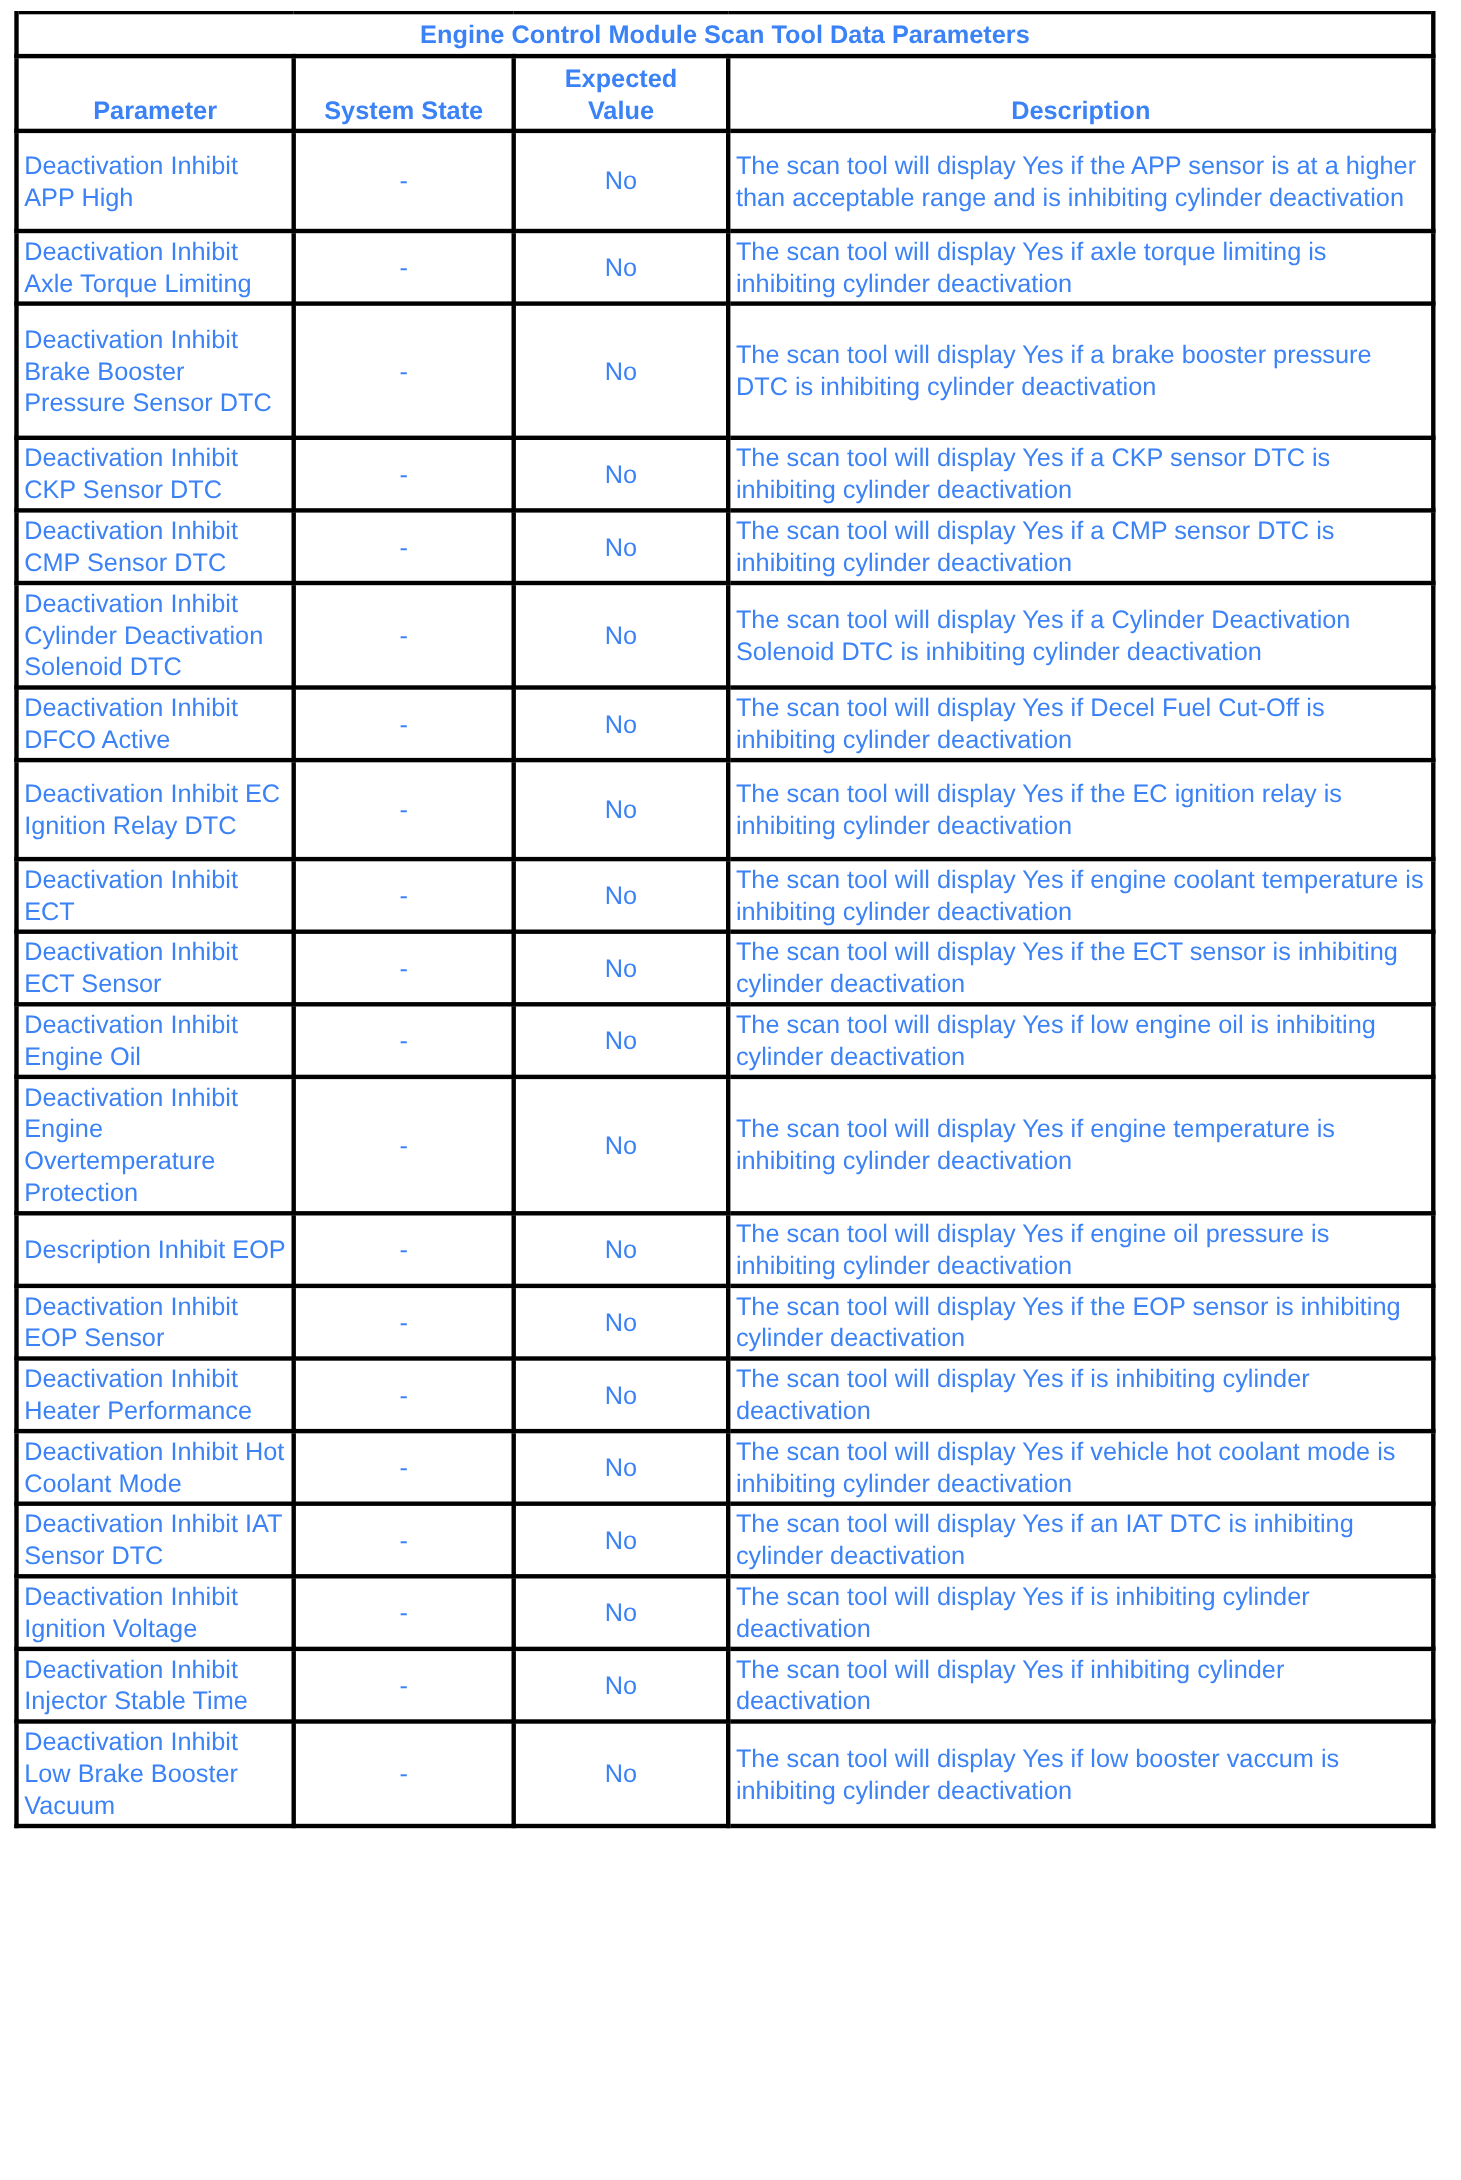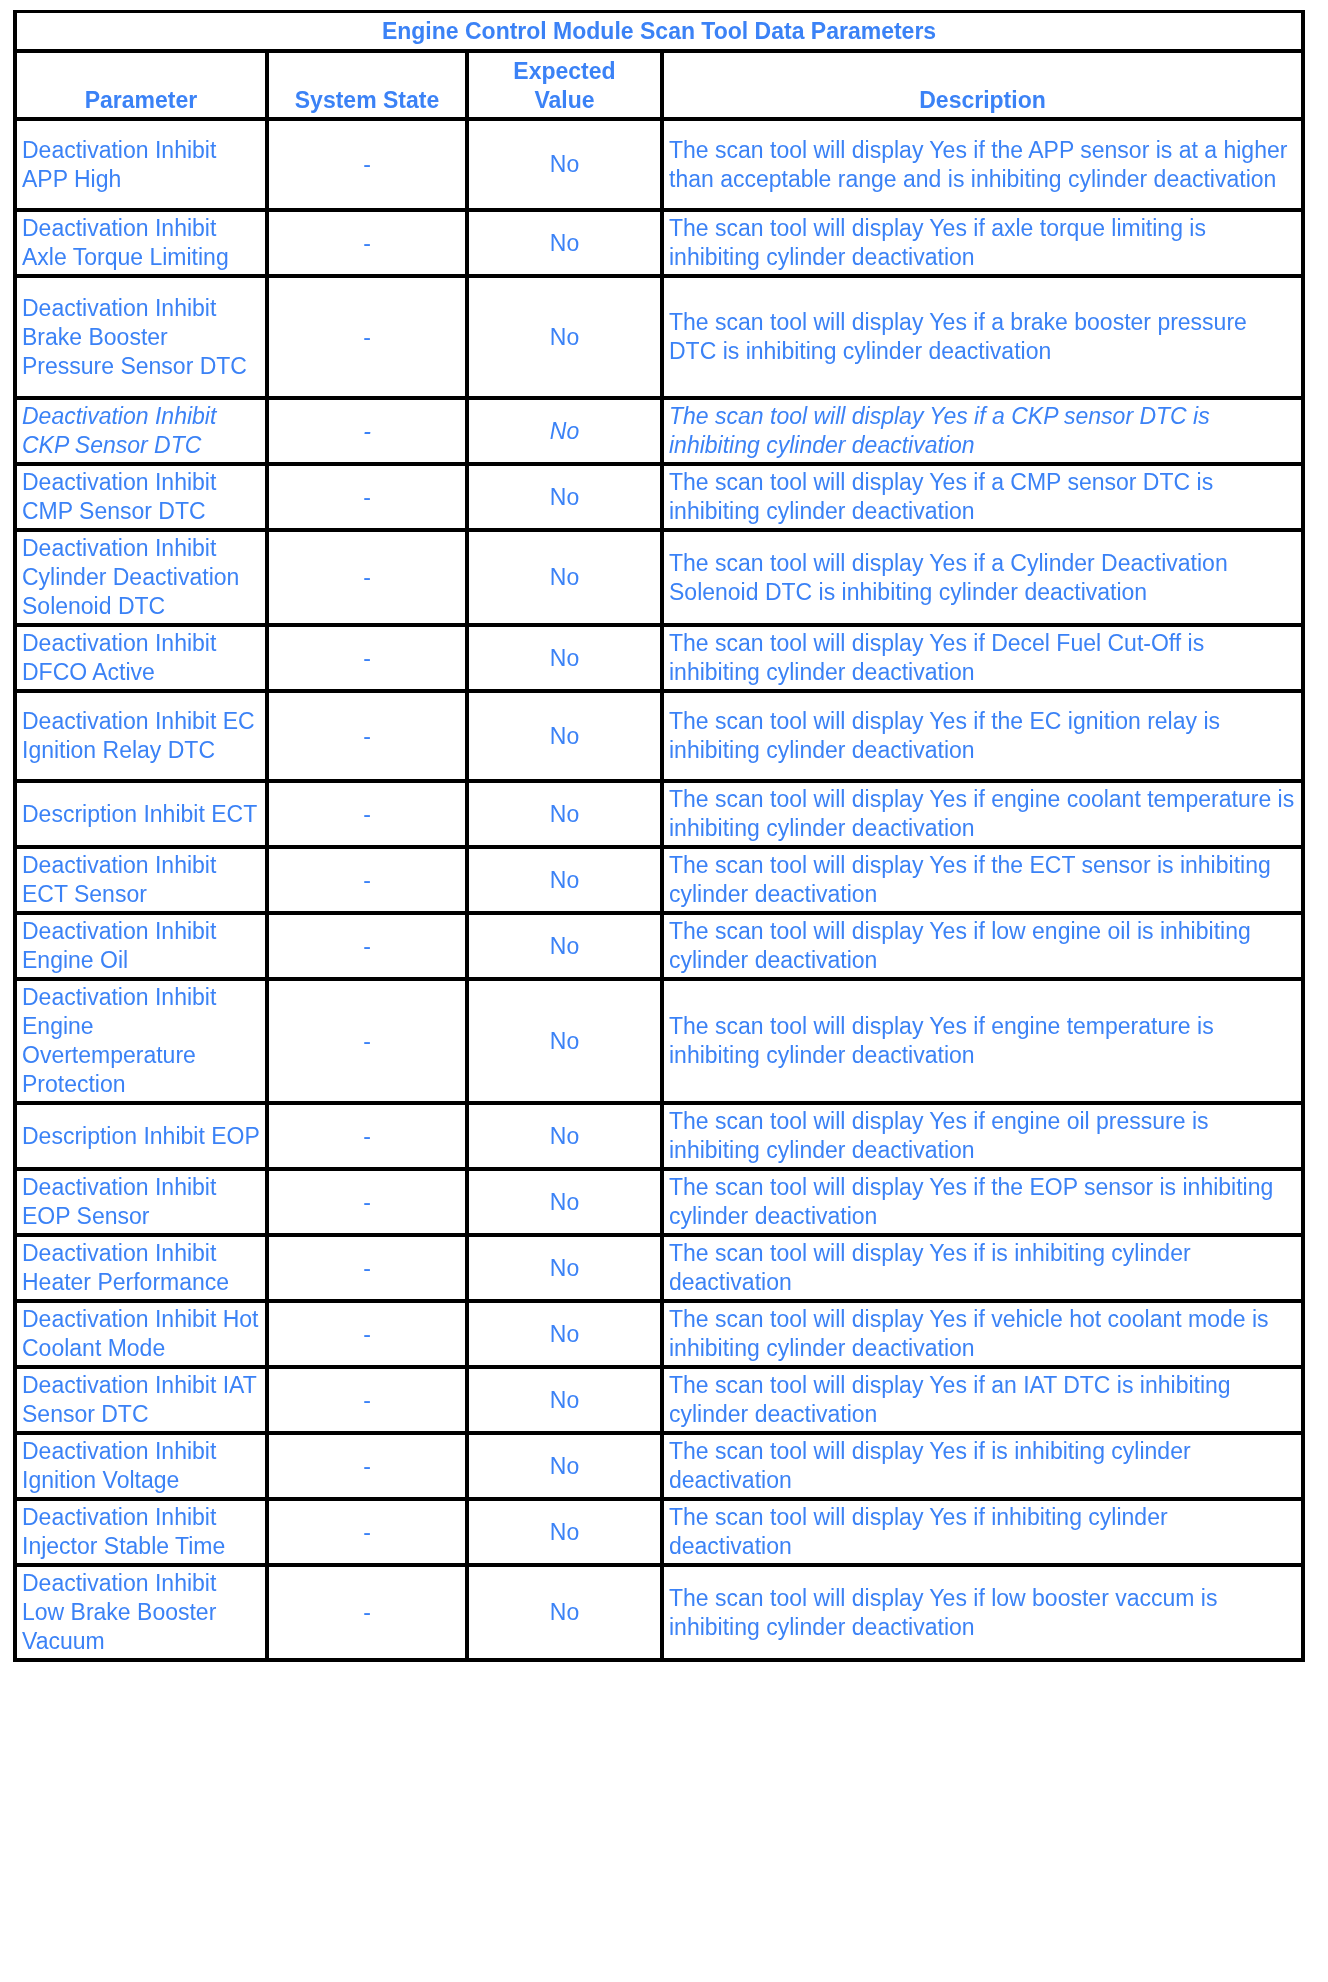--- a/index.html
+++ b/index.html
@@ -67,21 +67,21 @@
         <td class="c-state">-</td>
         <td class="c-value">No</td>
         <td class="c-desc">The scan tool will display Yes if axle torque limiting is inhibiting cylinder deactivation</td>
       </tr>
       <tr class="row" style="height: 122px;">
         <td class="c-param">Deactivation Inhibit Brake Booster Pressure Sensor DTC</td>
         <td class="c-state">-</td>
         <td class="c-value">No</td>
         <td class="c-desc">The scan tool will display Yes if a brake booster pressure DTC is inhibiting cylinder deactivation</td>
       </tr>
-      <tr class="row" style="height: 62px; font-style: italic;">
+      <tr class="row" style="height: 62px;">
         <td class="c-param">Deactivation Inhibit CKP Sensor DTC</td>
         <td class="c-state">-</td>
         <td class="c-value">No</td>
         <td class="c-desc">The scan tool will display Yes if a CKP sensor DTC is inhibiting cylinder deactivation</td>
       </tr>
       <tr class="row" style="height: 62px;">
         <td class="c-param">Deactivation Inhibit CMP Sensor DTC</td>
         <td class="c-state">-</td>
         <td class="c-value">No</td>
         <td class="c-desc">The scan tool will display Yes if a CMP sensor DTC is inhibiting cylinder deactivation</td>
@@ -98,21 +98,21 @@
         <td class="c-value">No</td>
         <td class="c-desc">The scan tool will display Yes if Decel Fuel Cut-Off is inhibiting cylinder deactivation</td>
       </tr>
       <tr class="row" style="height: 90px;">
         <td class="c-param">Deactivation Inhibit EC Ignition Relay DTC</td>
         <td class="c-state">-</td>
         <td class="c-value">No</td>
         <td class="c-desc">The scan tool will display Yes if the EC ignition relay is inhibiting cylinder deactivation</td>
       </tr>
       <tr class="row" style="height: 62px;">
-        <td class="c-param">Description Inhibit ECT</td>
+        <td class="c-param">Deactivation Inhibit ECT</td>
         <td class="c-state">-</td>
         <td class="c-value">No</td>
         <td class="c-desc">The scan tool will display Yes if engine coolant temperature is inhibiting cylinder deactivation</td>
       </tr>
       <tr class="row" style="height: 62px;">
         <td class="c-param">Deactivation Inhibit ECT Sensor</td>
         <td class="c-state">-</td>
         <td class="c-value">No</td>
         <td class="c-desc">The scan tool will display Yes if the ECT sensor is inhibiting cylinder deactivation</td>
       </tr>

